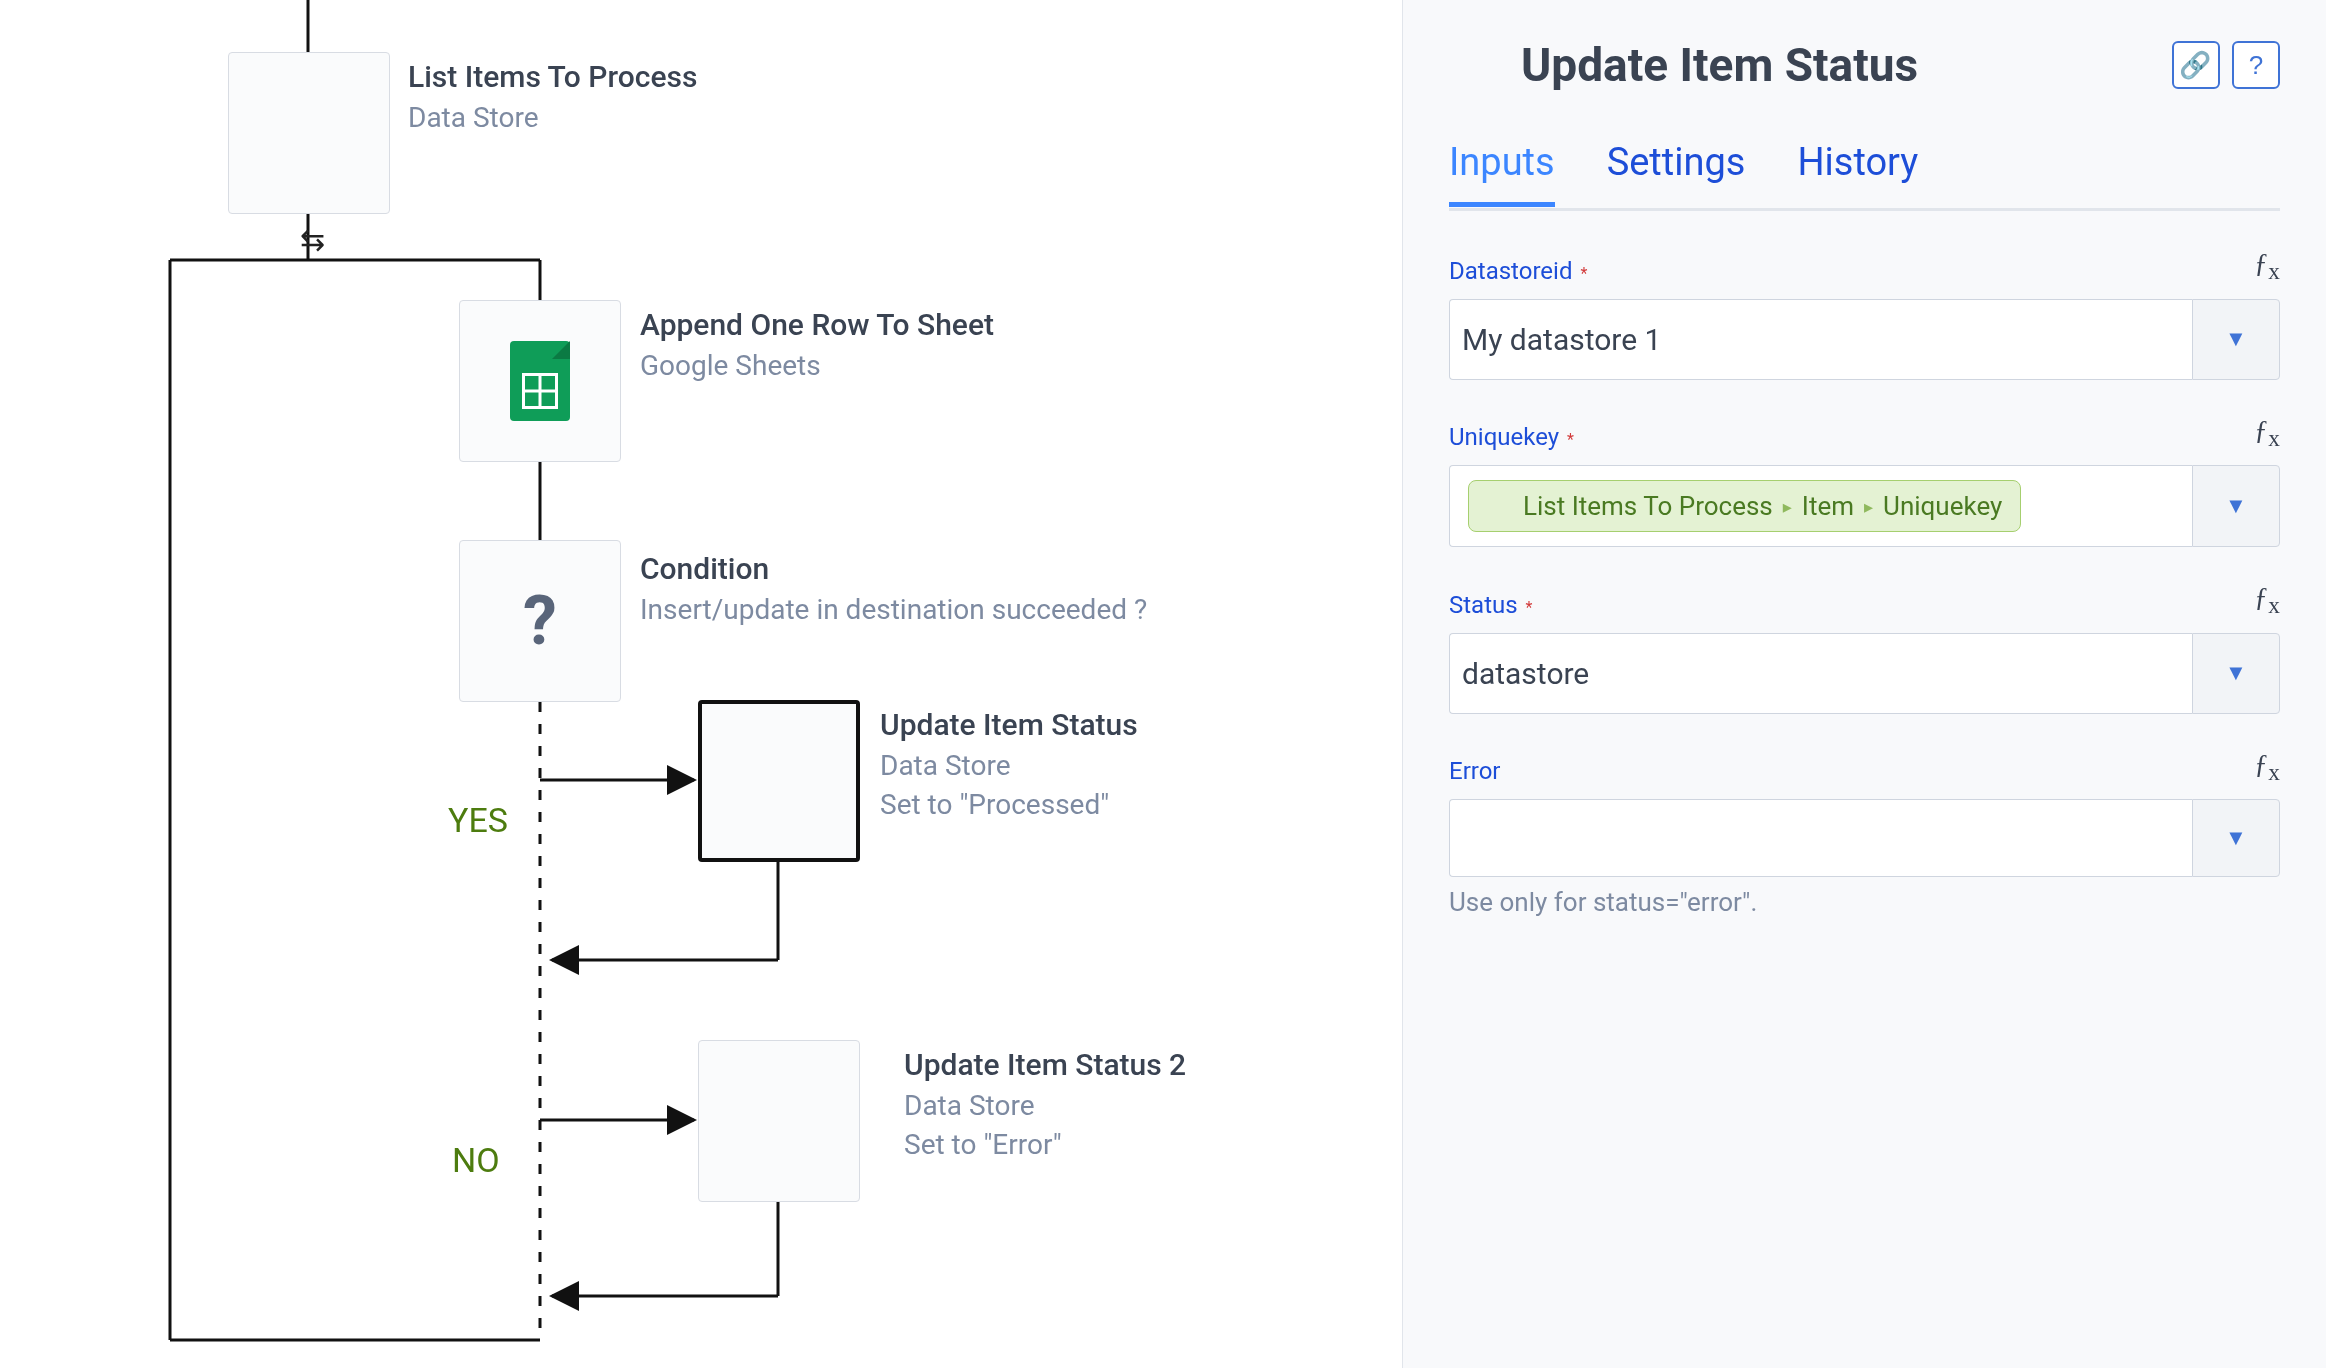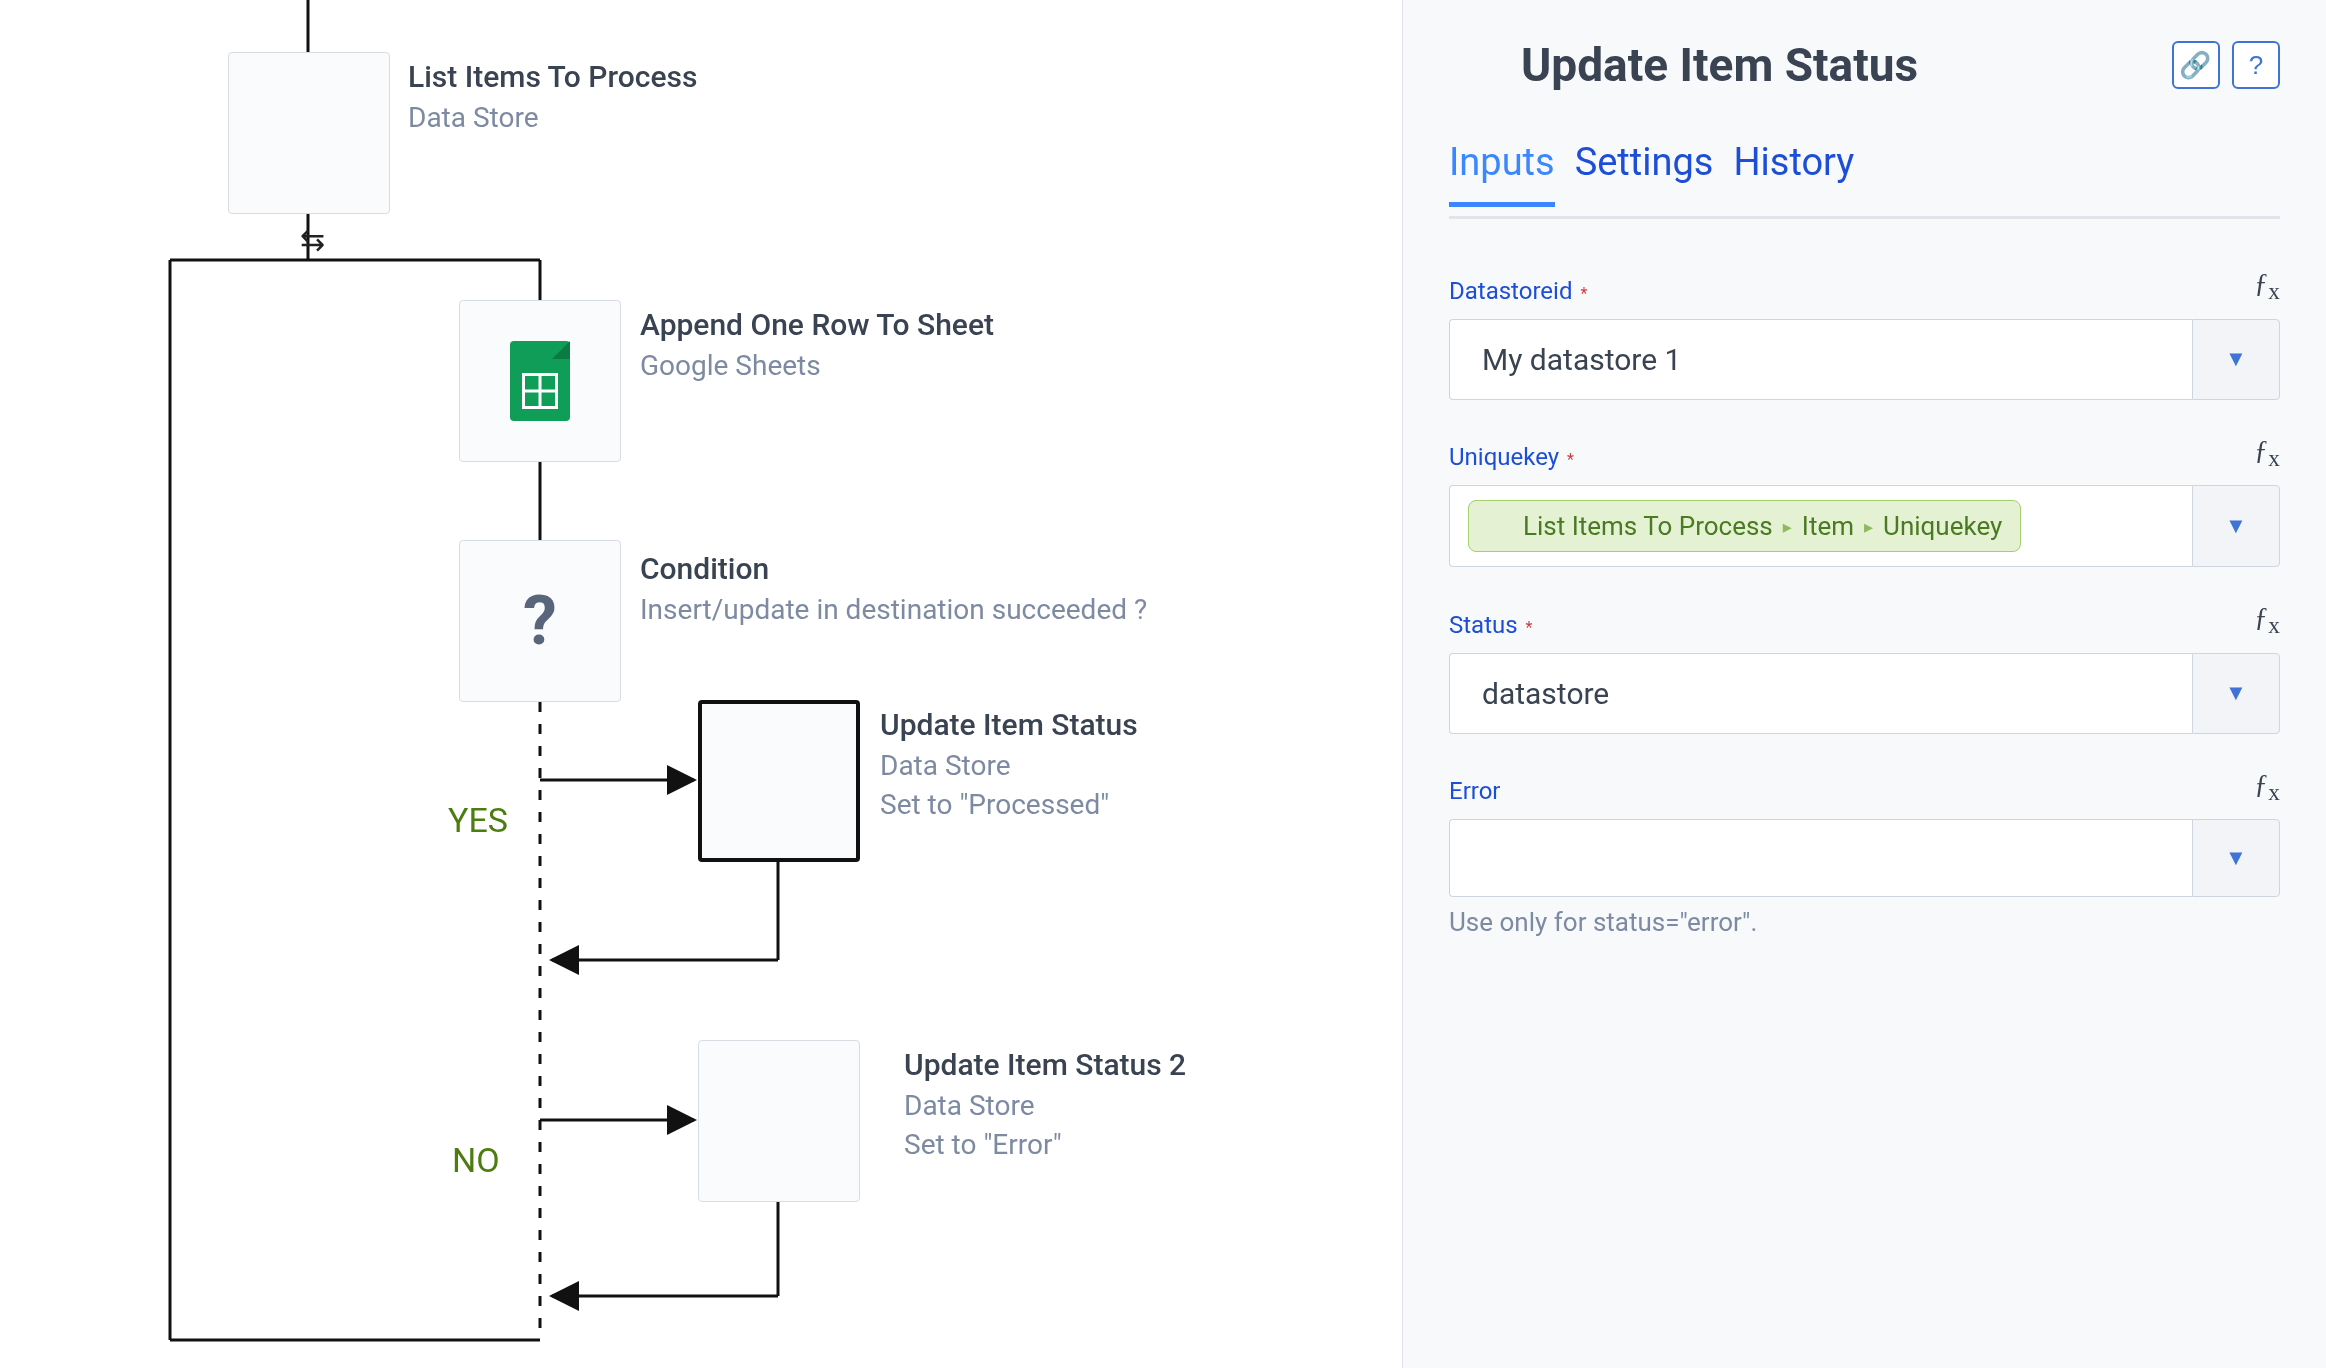--- a/index.html
+++ b/index.html
@@ -106,24 +106,24 @@
     width: 48px; height: 48px;
     border: 2px solid #3f73d6;
     border-radius: 6px;
     background:#fff;
     color:#3f73d6;
     font-size: 26px;
     display:flex;align-items:center;justify-content:center;
     cursor:pointer;
   }
   .tabs {
-    display:flex; gap:20px;
+    display:flex; gap:52px;
     border-bottom: 3px solid #e1e5eb;
-    padding-bottom: 12px;
-    margin-bottom: 48px;
+    padding-bottom: 4px;
+    margin-bottom: 36px;
   }
   .tab {
     font-size: 38px;
     color:#1d4ed8;
     padding-bottom: 18px;
     cursor:pointer;
     border-bottom: 5px solid transparent;
     margin-bottom: -3px;
   }
   .tab.active {
@@ -146,21 +146,21 @@
     color:#3a4352;
     cursor:pointer;
   }
   .input-row { display:flex; }
   .input-box {
     flex:1;
     border:1px solid #cfd5df;
     background:#fff;
     font-size: 30px;
     color:#3a4352;
-    padding: 22px 32px;
+    padding: 22px 12px;
     border-right: none;
     border-radius: 4px 0 0 4px;
     min-height: 78px;
     display:flex;align-items:center;
   }
   .dropdown-btn {
     width: 88px;
     border:1px solid #cfd5df;
     background:#f2f4f7;
     border-radius: 0 4px 4px 0;

